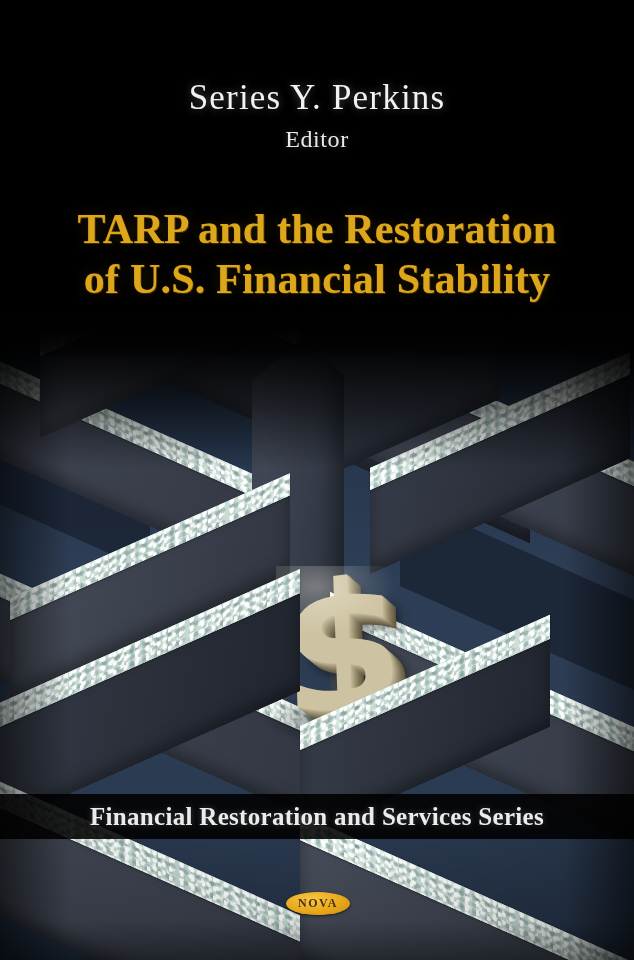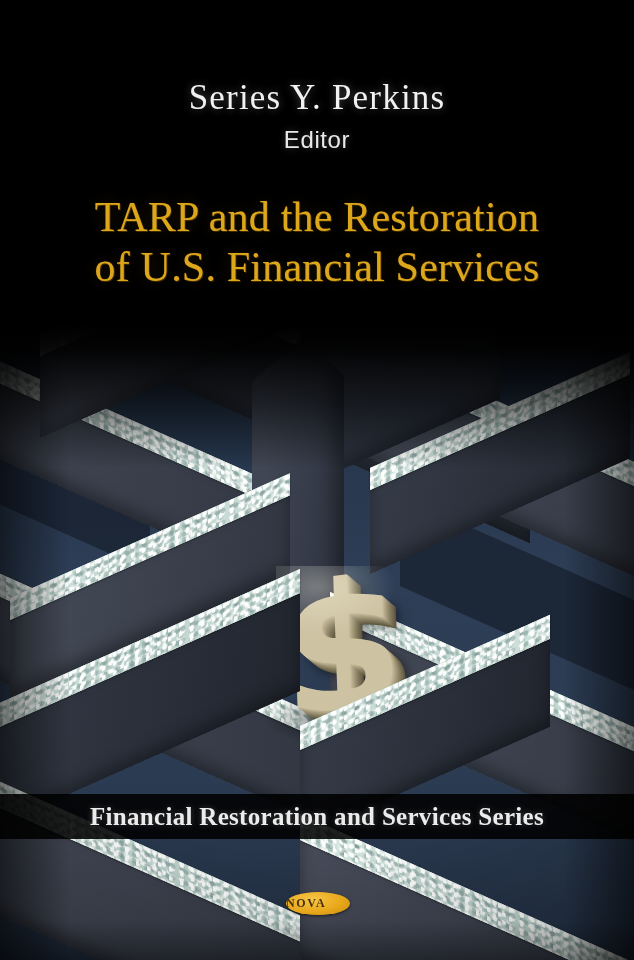--- a/index.html
+++ b/index.html
@@ -225,34 +225,34 @@
     font-size: 35px;
     letter-spacing: 1.2px;
     text-shadow: 0 0 9px rgba(255,255,255,.30), 0 1px 2px rgba(0,0,0,.9);
   }
   .editor {
     position: absolute;
     left: 0; top: 126px;
     width: 634px;
     text-align: center;
     color: #e9e9e9;
-    font-family: Liberation Sans, sans-serif;
+    font-family: Liberation Serif, serif;
     font-size: 24px;
     letter-spacing: .6px;
     text-shadow: 0 0 7px rgba(255,255,255,.24);
   }
 
   .title {
     position: absolute;
-    left: 26px; top: 192px;
+    left: 26px; top: 204px;
     width: 582px;
     text-align: center;
     color: #dda71c;
     font-family: "Liberation Serif", serif;
-    font-weight: normal;
+    font-weight: bold;
     font-size: 42px;
     line-height: 50px;
     letter-spacing: .2px;
     text-shadow:
       0 0 1px rgba(120,80,0,.9),
       1px 1px 0 rgba(90,60,0,.65),
       0 0 16px rgba(190,140,20,.20);
   }
   .title .line { display: block; white-space: nowrap; }
 
@@ -277,21 +277,21 @@
 
   
   .nova-logo {
     position: absolute;
     left: 286px; top: 892px;
     width: 64px; height: 23px;
     border-radius: 50%;
     background: radial-gradient(ellipse at 40% 32%, #f7c547 0%, #e8a81b 55%, #c98a0c 100%);
     display: flex;
     align-items: center;
-    justify-content: flex-start;
+    justify-content: center;
     box-shadow: 0 1px 3px rgba(0,0,0,.6);
   }
   .nova-text {
     font-family: "Liberation Serif", serif;
     font-size: 12px;
     font-weight: bold;
     letter-spacing: 1.6px;
     color: #4a3208;
   }
 
@@ -385,21 +385,21 @@
     <div class="art-fade-top"></div>
   </div>
 
   <div class="top-black"></div>
 
   <div class="author">Series Y. Perkins</div>
   <div class="editor">Editor</div>
 
   <div class="title">
     <span class="line">TARP and the Restoration</span>
-    <span class="line">of U.S. Financial Services</span>
+    <span class="line">of U.S. Financial Stability</span>
   </div>
 
   <div class="series-band">
     <span class="series-text">Financial Restoration and Services Series</span>
   </div>
 
   <div class="nova-logo">
     <span class="nova-text">NOVA</span>
   </div>
 

